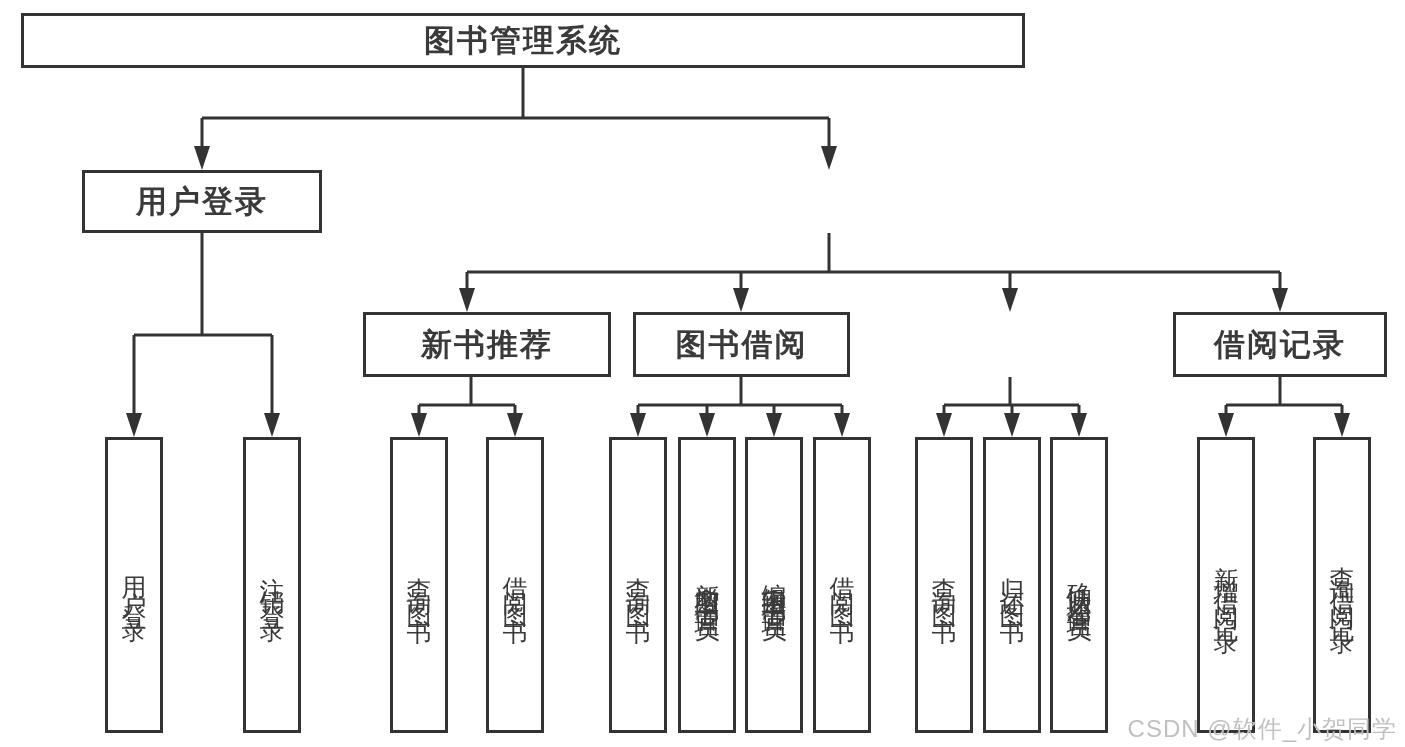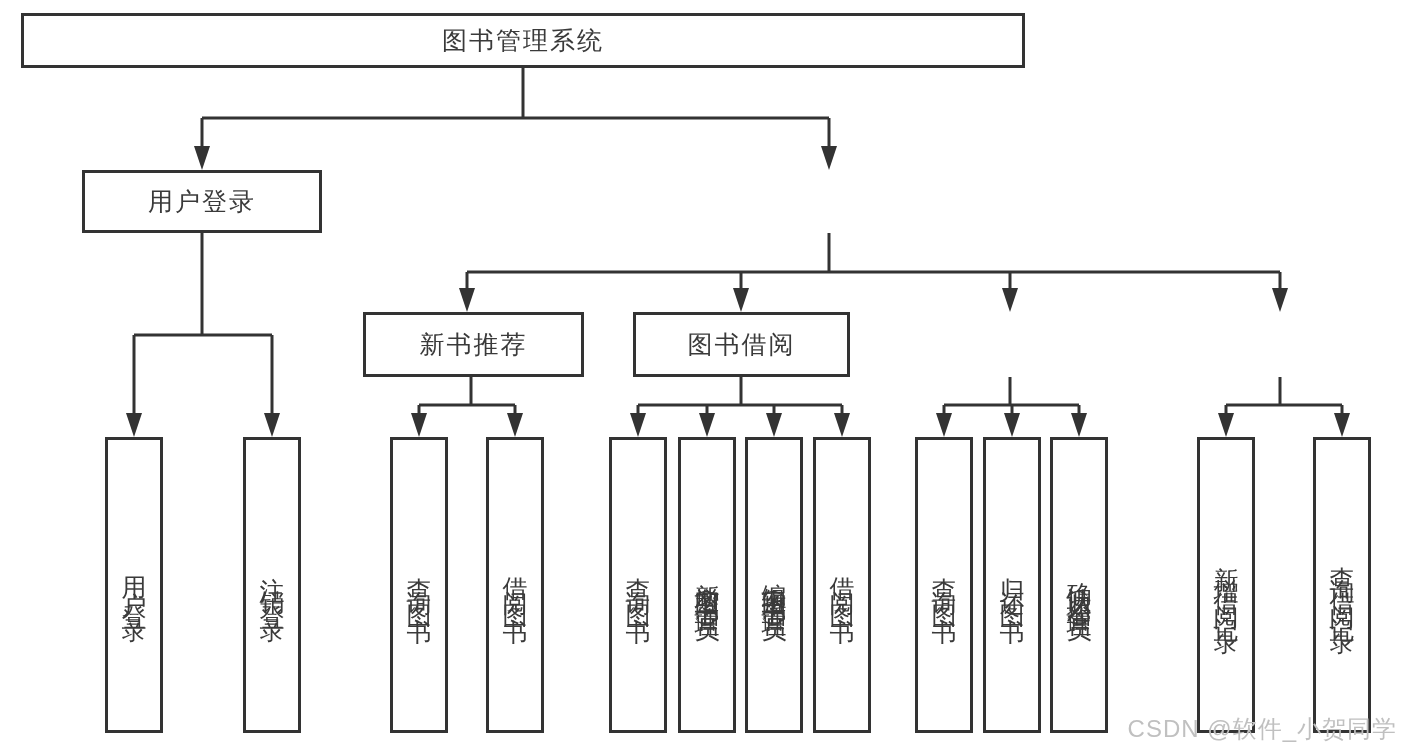--- a/index.html
+++ b/index.html
@@ -26,21 +26,21 @@
   .node {
     position: absolute;
     box-sizing: border-box;
     border: 3px solid var(--line);
     background: var(--background);
     display: flex;
     align-items: center;
     justify-content: center;
     color: var(--text);
   }
-  .hbox { font-size: 25px; letter-spacing: 2px; font-weight: 400; }
+  .hbox { font-size: 31px; letter-spacing: 2px; font-weight: 700; }
   .vbox .vtext {
     writing-mode: vertical-rl;
     text-orientation: mixed;
     font-size: 25px;
     line-height: 1;
     font-weight: 500;
   }
   .v-short .vtext { letter-spacing: 14px; }
   .v-mid   .vtext { letter-spacing: 13px; }
   .v-long  .vtext { letter-spacing: 5px; }
@@ -136,26 +136,29 @@
   </svg>
 
   <div class="node hbox" style="left:21px; top:13px; width:1004px; height:55px;">
     <span>图书管理系统</span>
   </div>
 
   <div class="node hbox" style="left:82px; top:170px; width:240px; height:63px;">
     <span>用户登录</span>
   </div>
 
-  <div class="node hbox" style="left:363px; top:312px; width:221px; height:65px;">
+  <div class="node hbox" style="left:363px; top:312px; width:248px; height:65px;">
     <span>新书推荐</span>
   </div>
   <div class="node hbox" style="left:633px; top:312px; width:217px; height:65px;align-items:center;">
     <span>图书借阅</span>
   </div>
+  <div class="node hbox" style="left:1173px; top:312px; width:214px; height:65px;">
+    <span>借阅记录</span>
+  </div>
 
   <div class="node vbox v-short" style="left:105px; top:437px; width:58px; height:296px;">
     <span class="vtext">用户登录</span>
   </div>
   <div class="node vbox v-short" style="left:243px; top:437px; width:58px; height:296px;">
     <span class="vtext">注销登录</span>
   </div>
 
   <div class="node vbox v-short" style="left:390px; top:437px; width:58px; height:296px;">
     <span class="vtext">查询图书</span>

